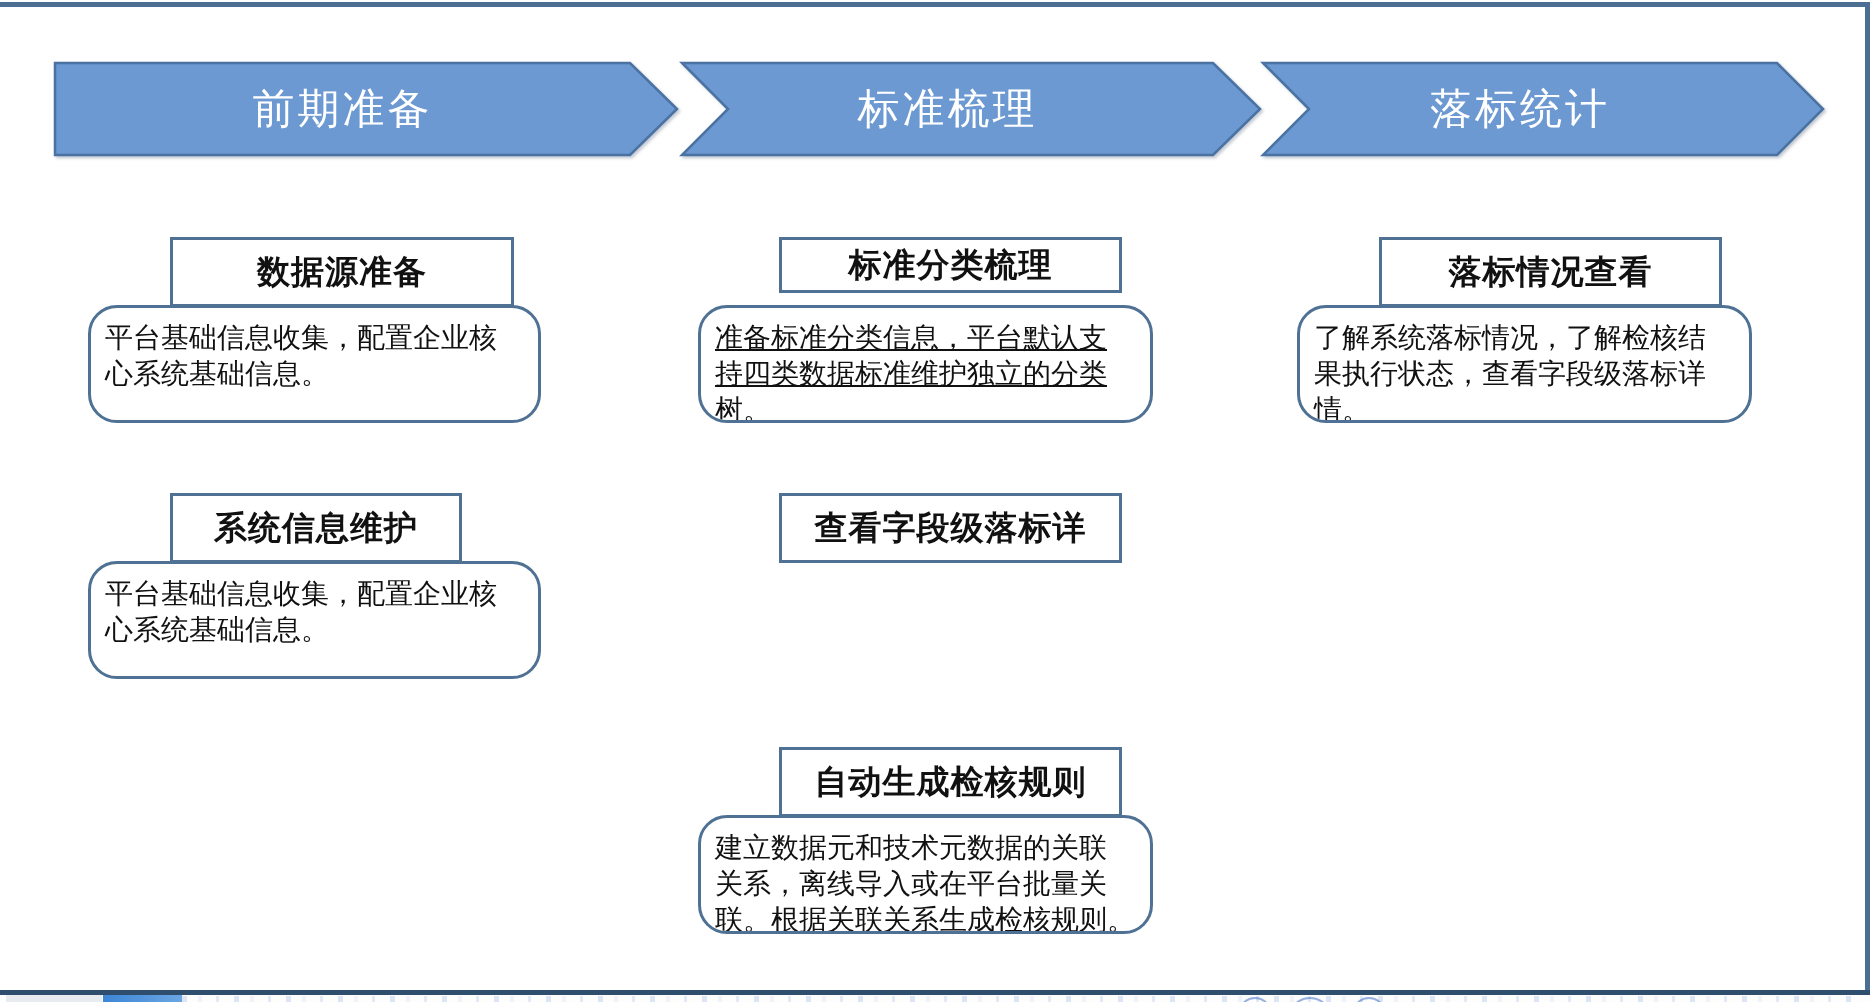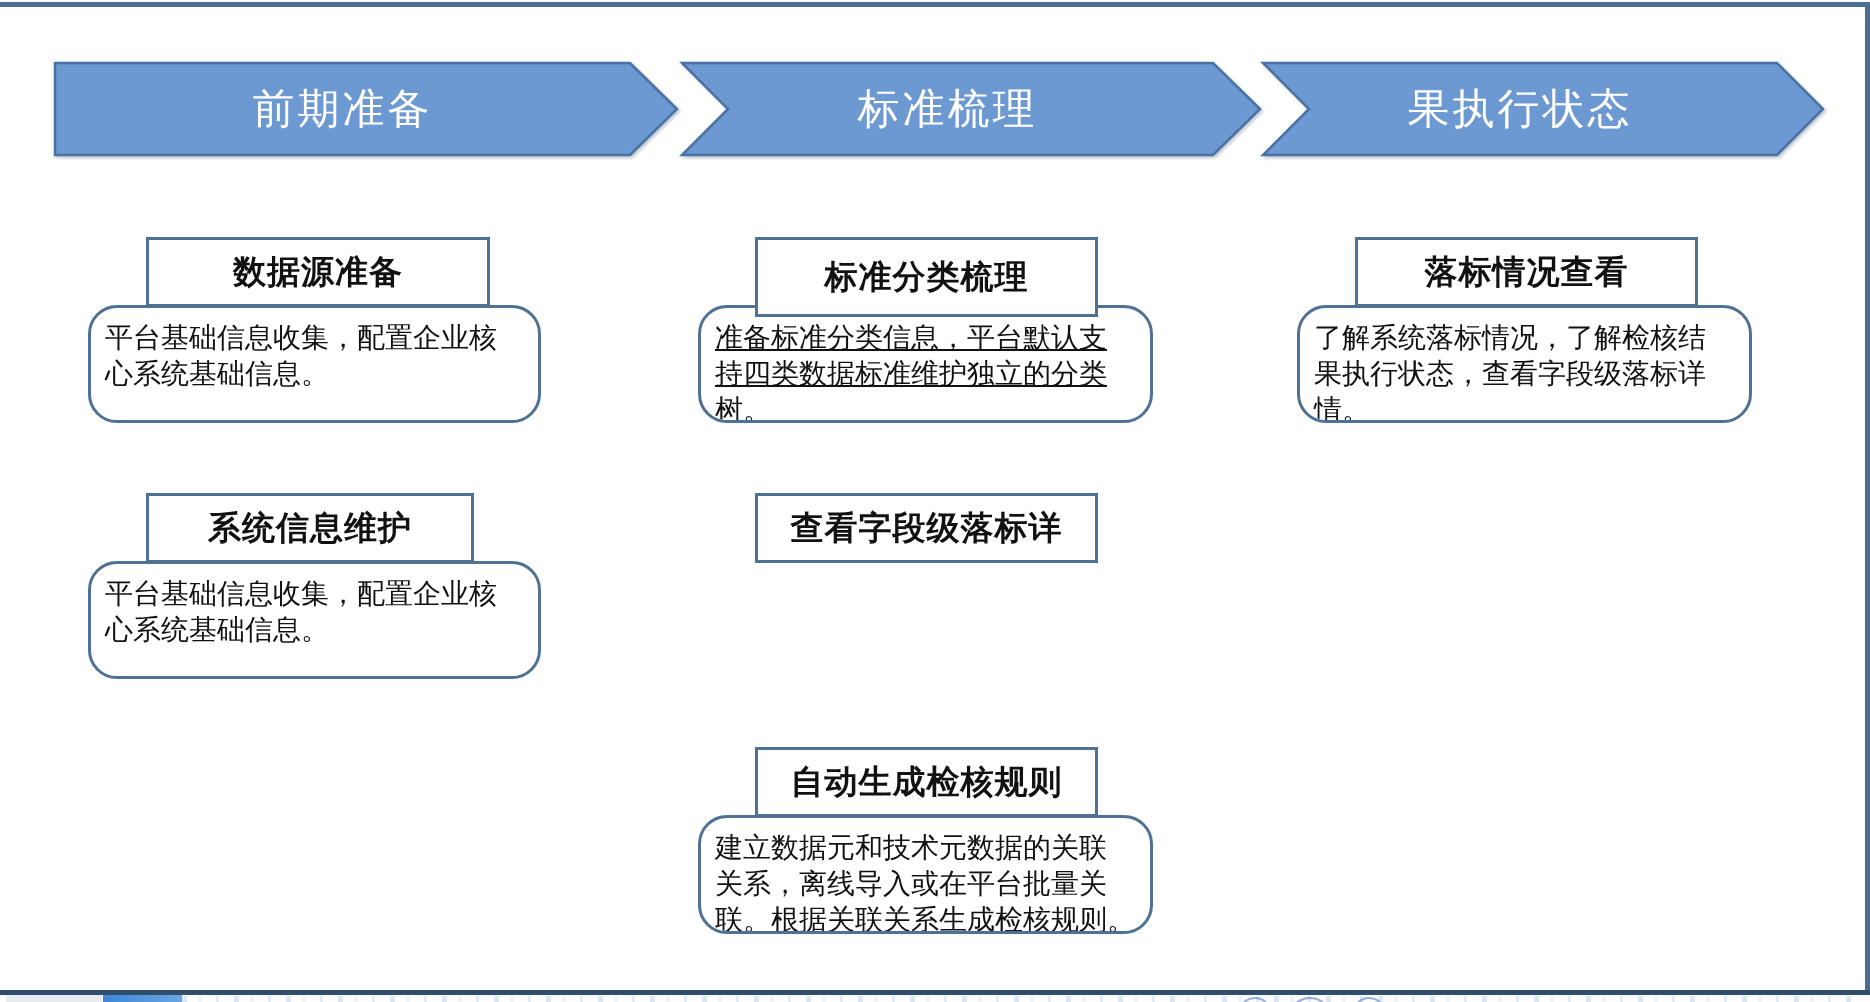--- a/index.html
+++ b/index.html
@@ -19,33 +19,33 @@
     color:#ffffff;font-size:42px;letter-spacing:3px;white-space:nowrap;
   }
   .banner-label.p1{left:55px;width:575px;}
   .banner-label.p2{left:682px;width:531px;}
   .banner-label.p3{left:1263px;width:514px;}
 
   
   .card-title,.card-body{position:absolute;box-sizing:border-box;background:#ffffff;border:3px solid #4E7194;}
   .card-title{
     z-index:2;display:flex;align-items:center;justify-content:center;
-    font-size:33px;font-weight:600;color:#111111;letter-spacing:1px;white-space:nowrap;
+    font-size:33px;font-weight:600;color:#111111;letter-spacing:1px;white-space:nowrap;margin-left:24px;
   }
   .card-body{
     z-index:1;font-size:28px;line-height:36px;color:#111111;
     padding:12px 0 0 14px;white-space:pre;overflow:hidden;border-radius:29px;
   }
   
   .t-c1r1{left:146px;top:237px;width:344px;height:70px;}
   .b-c1r1{left:88px; top:305px;width:453px;height:118px;}
-  .t-c1r2{left:146px;top:493px;width:328px;height:70px;}
+  .t-c1r2{left:146px;top:493px;width:292px;height:70px;}
   .b-c1r2{left:88px; top:561px;width:453px;height:118px;}
   
-  .t-c2r1{left:755px;top:237px;width:343px;height:80px;}
+  .t-c2r1{left:755px;top:237px;width:343px;height:56px;}
   .b-c2r1{left:698px;top:305px;width:455px;height:118px;text-decoration:underline;}
   .t-c2r2{left:755px;top:493px;width:343px;height:70px;}
   .b-c2r2{left:698px;top:561px;width:455px;height:118px;}
   .t-c2r3{left:755px;top:747px;width:343px;height:70px;}
   .b-c2r3{left:698px;top:815px;width:455px;height:119px;}
   
   .t-c3r1{left:1355px;top:237px;width:343px;height:70px;}
   .b-c3r1{left:1297px;top:305px;width:455px;height:118px;}
 
   
@@ -71,21 +71,21 @@
   <div class="top-border"></div>
   <div class="right-border"></div>
 
   <svg class="banner-svg" viewBox="0 0 1870 220" xmlns="http://www.w3.org/2000/svg">
     <polygon points="55,63 630,63 677,109 630,155 55,155"></polygon>
     <polygon points="682,63 1213,63 1260,109 1213,155 682,155 728,109"></polygon>
     <polygon points="1263,63 1777,63 1823,109 1777,155 1263,155 1309,109"></polygon>
   </svg>
   <div class="banner-label p2">标准梳理</div>
   <div class="banner-label p1">前期准备</div>
-  <div class="banner-label p3">果执行状态</div>
+  <div class="banner-label p3">落标统计</div>
 
   <div class="card-title t-c1r1">数据源准备</div>
   <div class="card-body b-c1r1">平台基础信息收集，配置企业核
 心系统基础信息。</div>
 
   <div class="card-title t-c1r2">系统信息维护</div>
   <div class="card-body b-c1r2">平台基础信息收集，配置企业核
 心系统基础信息。</div>
 
   <div class="card-title t-c2r1">标准分类梳理</div>

